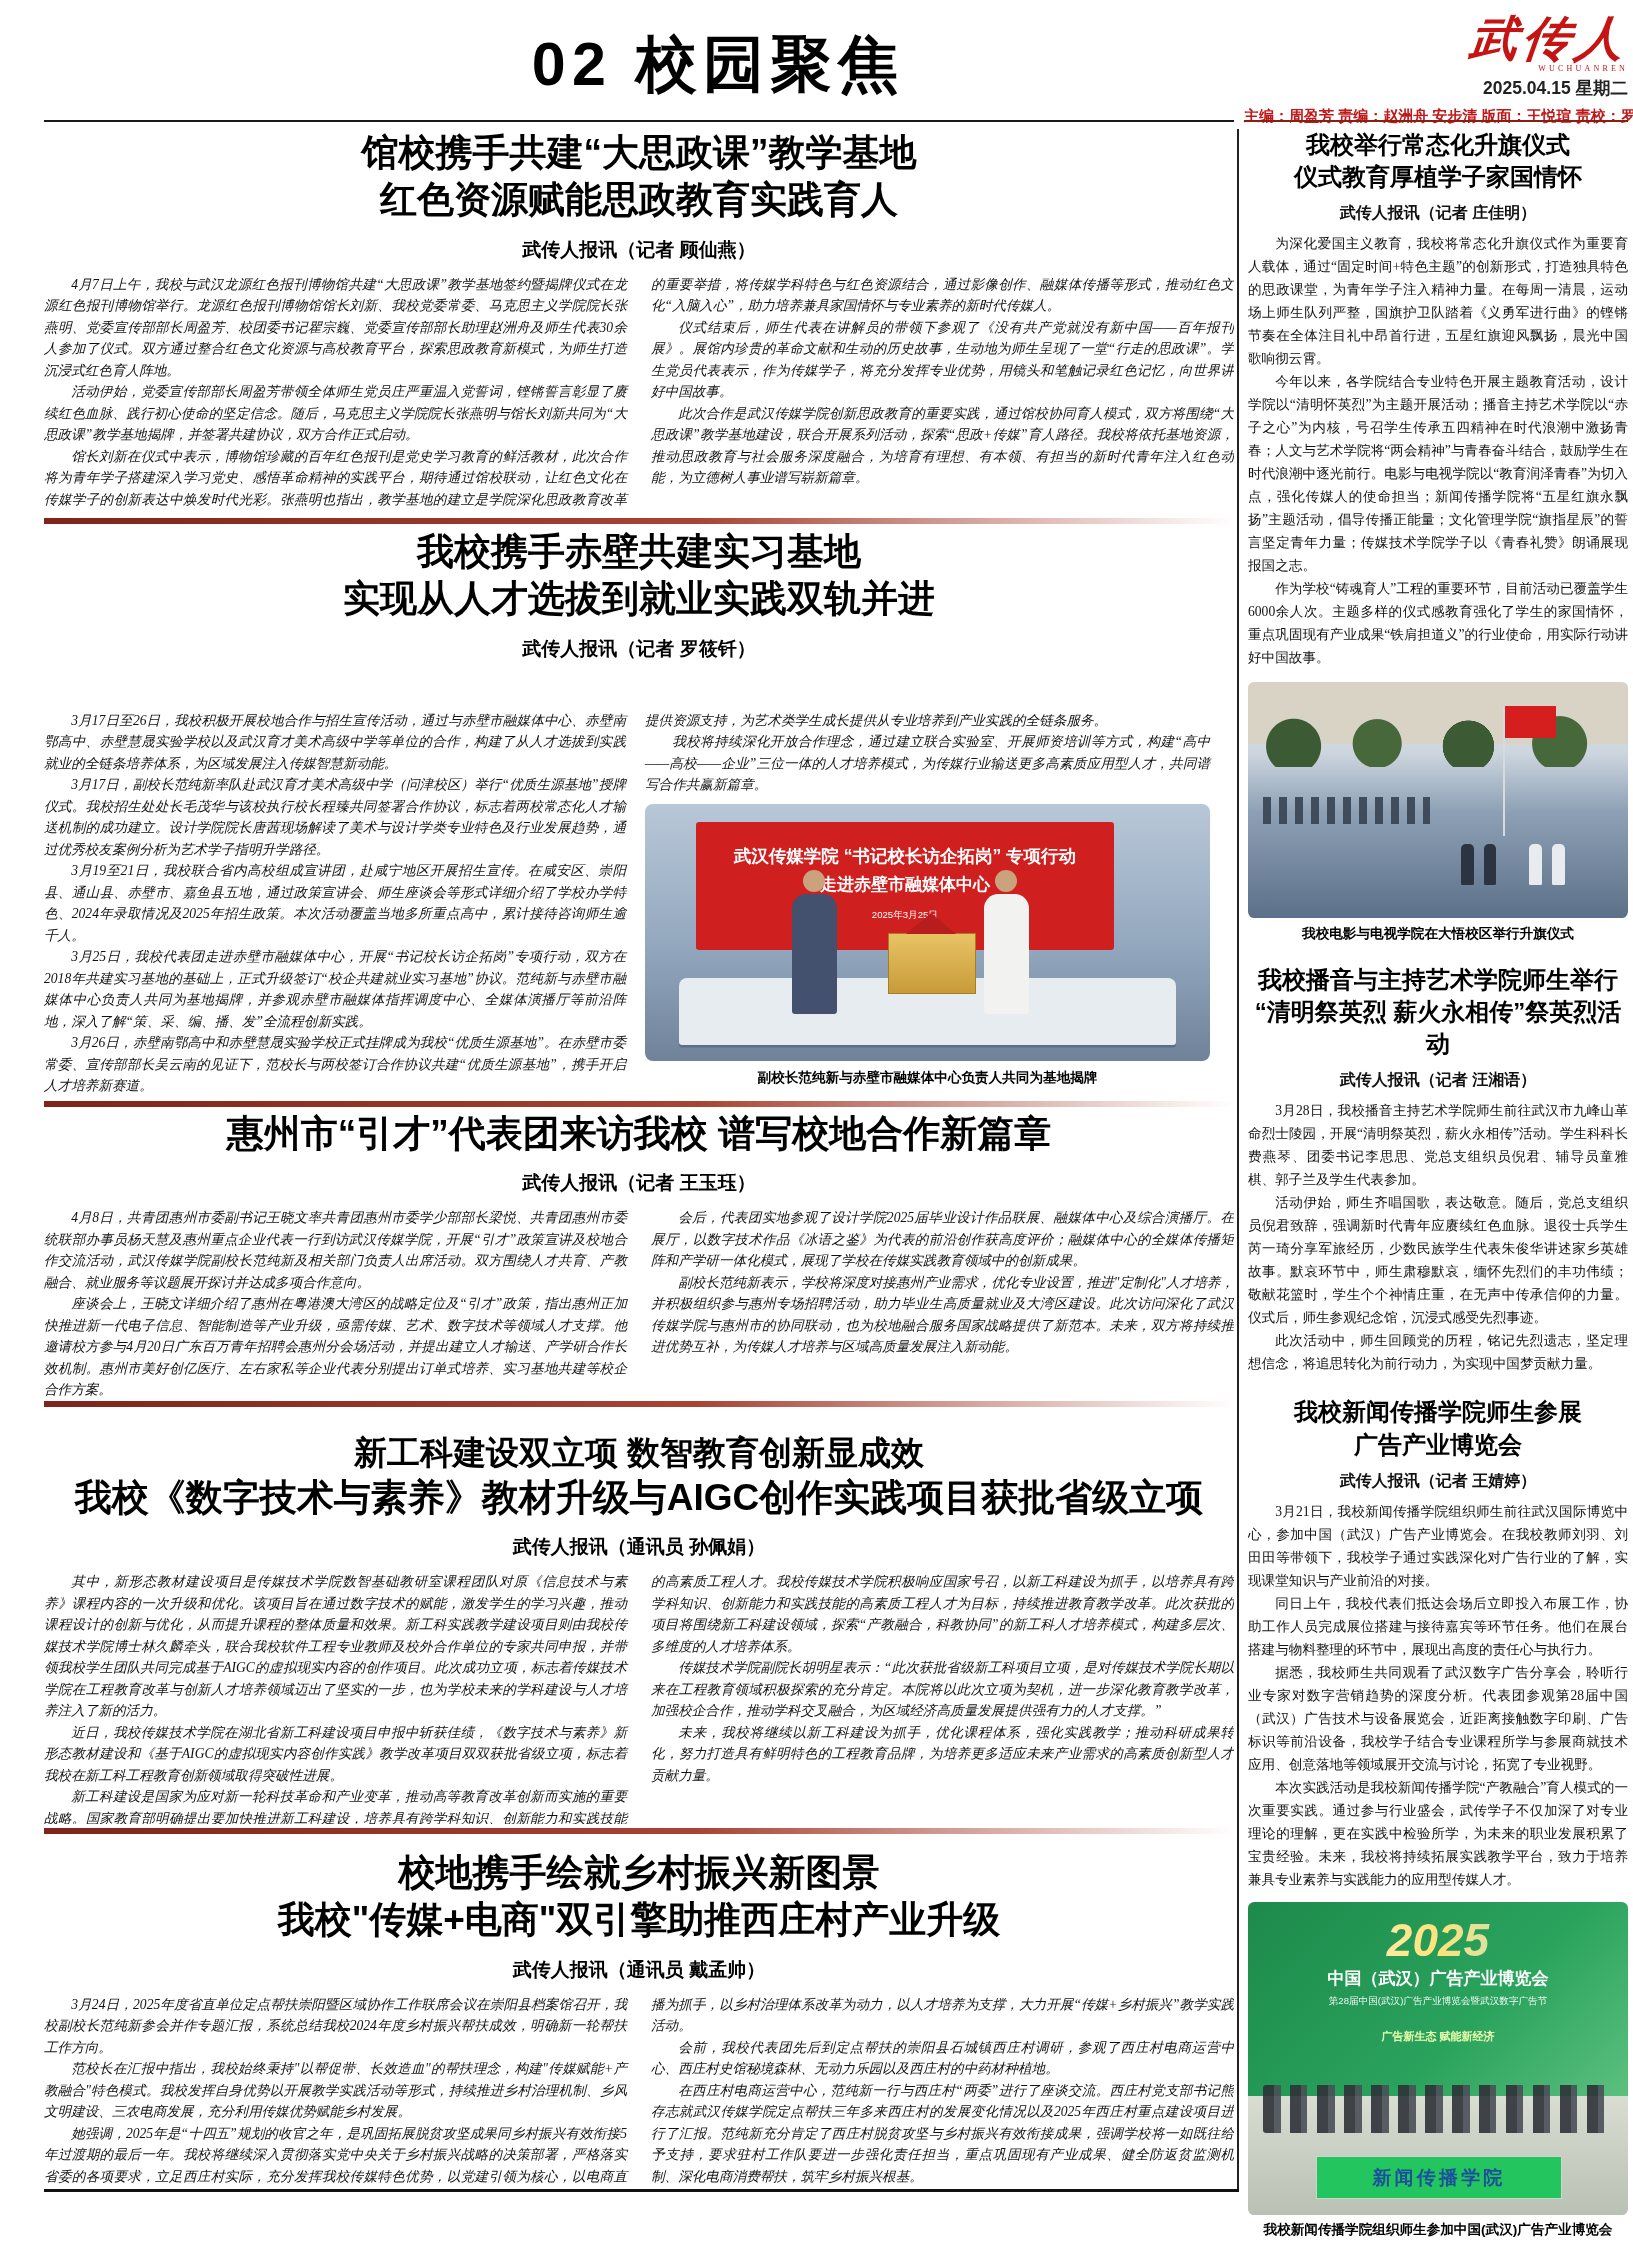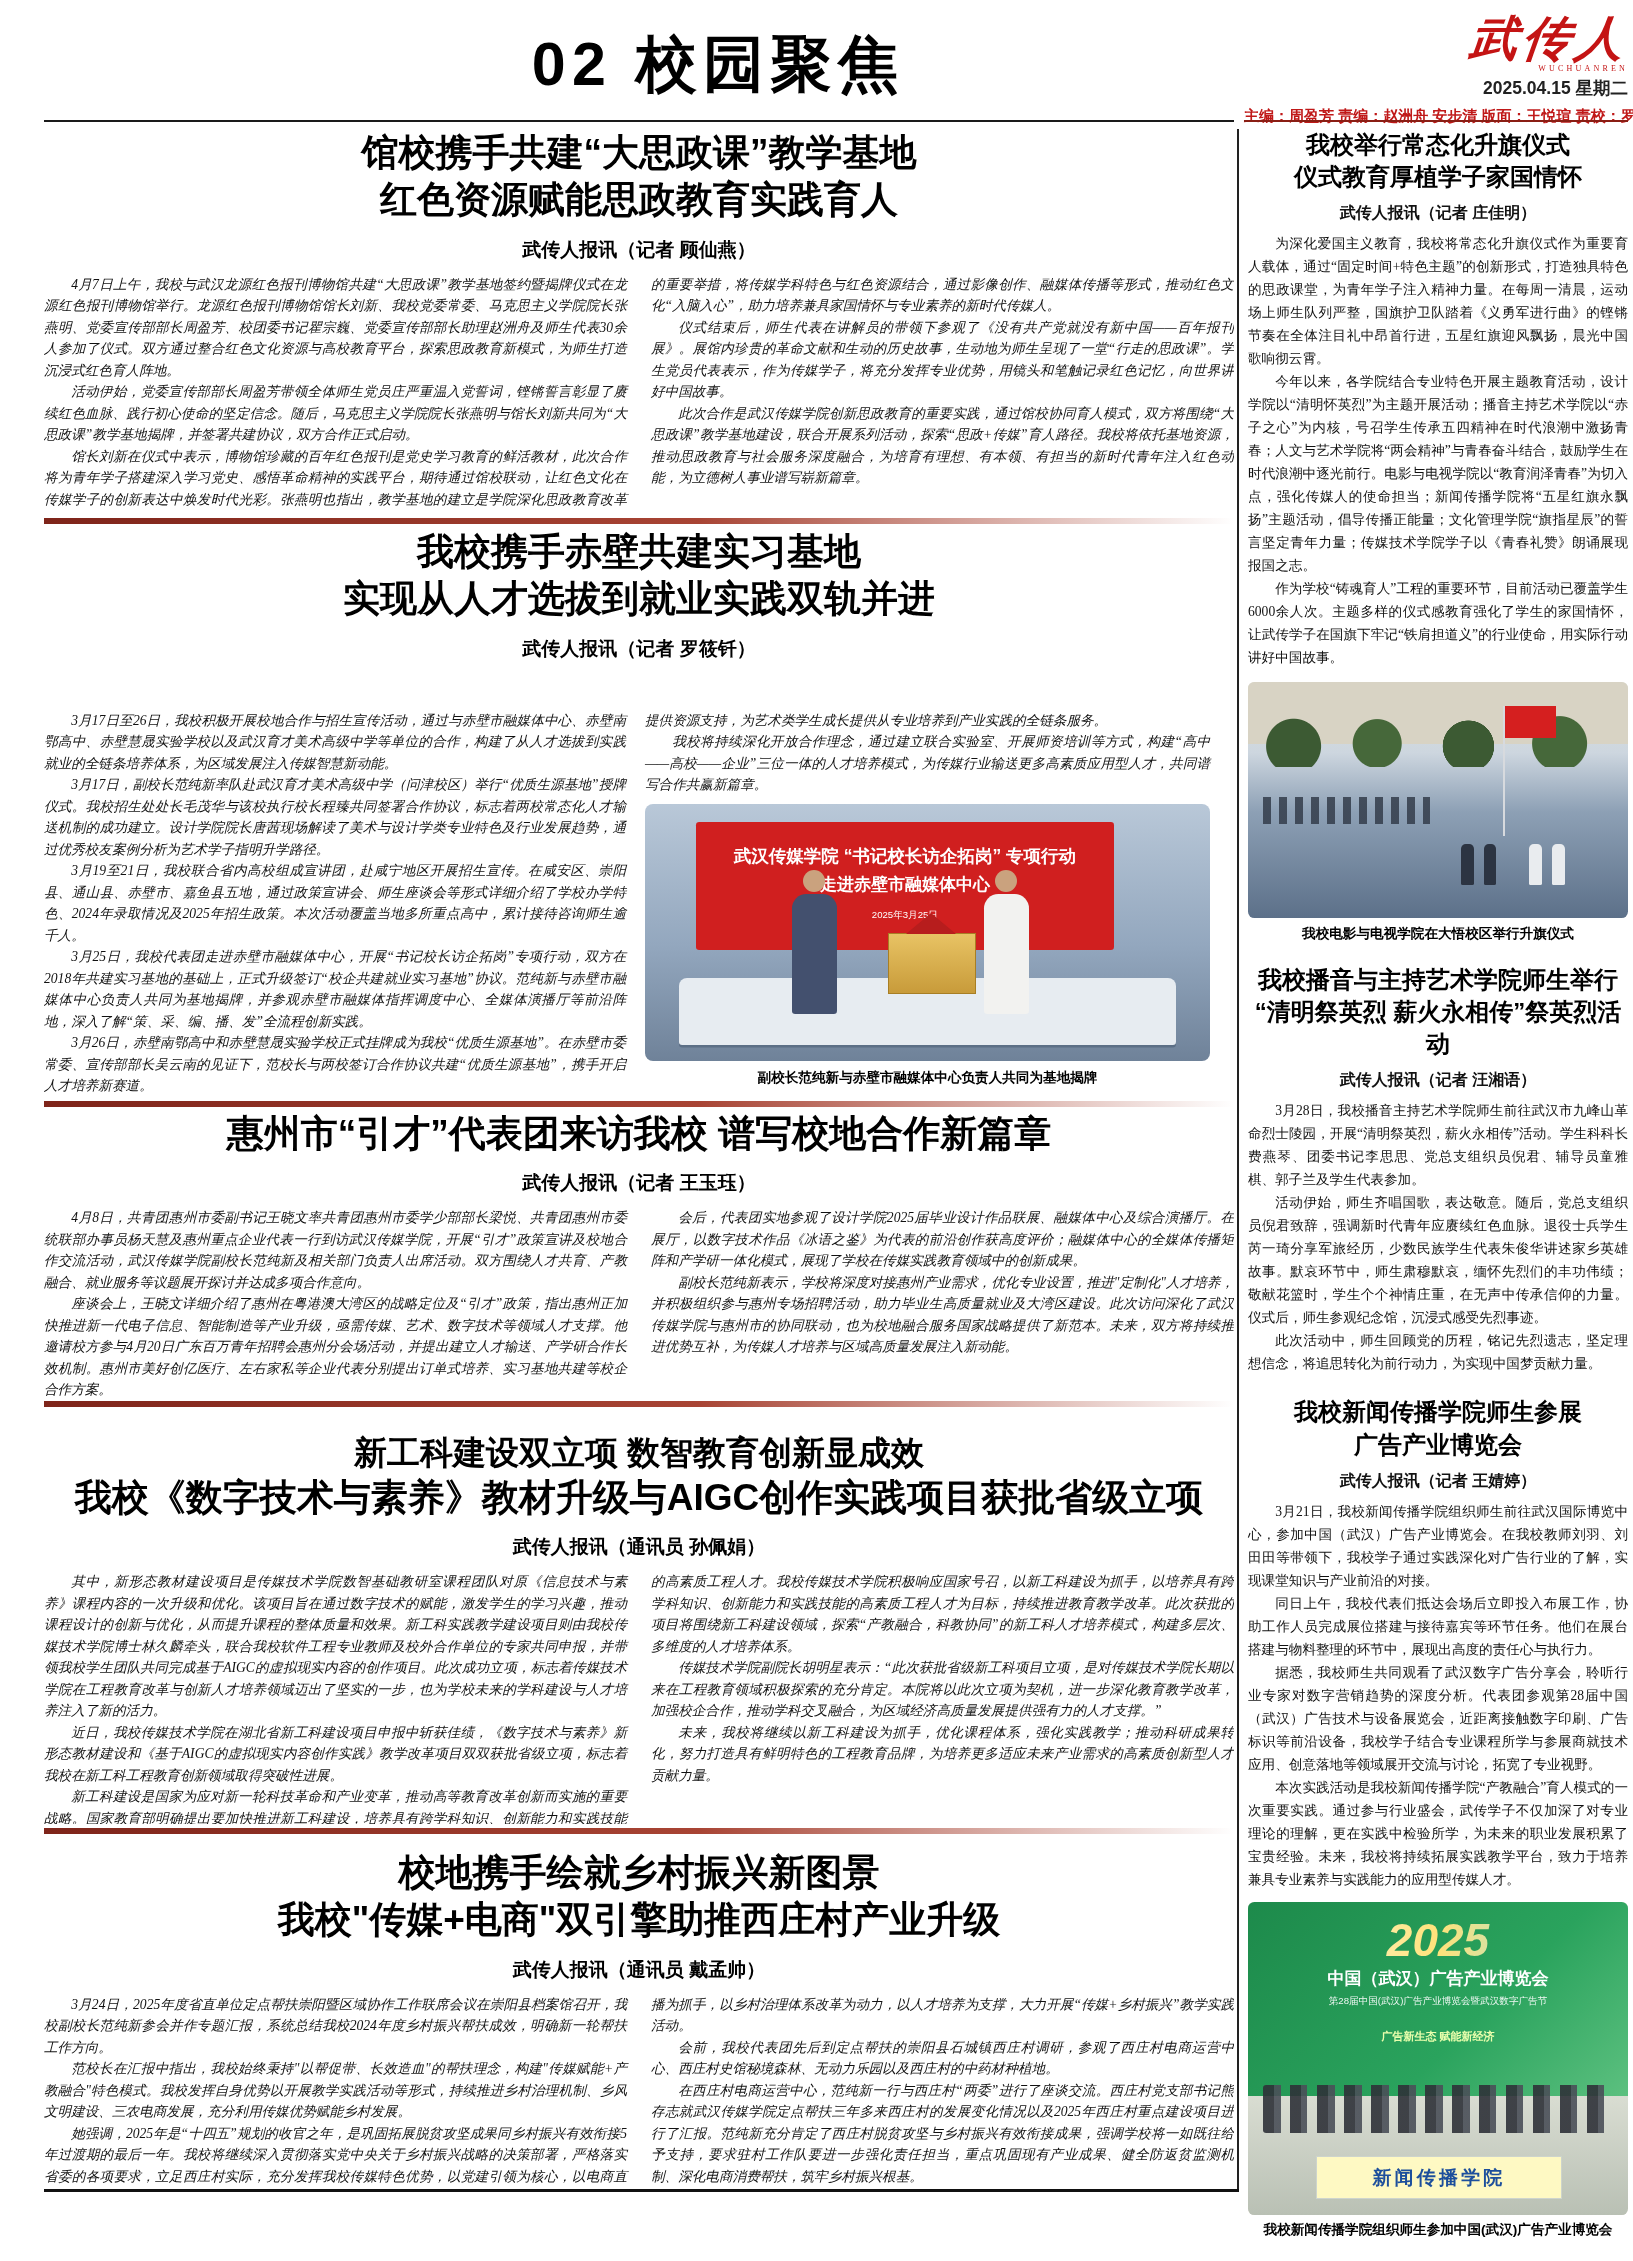--- a/index.html
+++ b/index.html
@@ -82,21 +82,21 @@
        background:linear-gradient(135deg,#1d8a4b 0%,#2aa35d 60%,#5cc07f 100%);
        color:#fff;text-align:center;font-family:"Liberation Sans",sans-serif;}
   .pe-year{font-size:46px;font-weight:bold;font-style:italic;margin-top:11px;
        background:linear-gradient(90deg,#fff,#ffe27a,#7ae0ff);-webkit-background-clip:text;background-clip:text;color:transparent;}
   .pe-t1{font-size:17px;font-weight:bold;}
   .pe-t2{font-size:9.6px;margin-top:4.8px;opacity:.92;}
   .pe-t3{font-size:11px;font-weight:bold;margin-top:21px;color:#eaffad;}
   .pe-floor{position:absolute;left:0;bottom:0;width:100%;height:38%;background:linear-gradient(180deg,#d9ddd2,#b9c0b4);}
   .pe-people{position:absolute;left:4%;bottom:26%;width:92%;height:48px;
        background:repeating-linear-gradient(to right,#2e3138 0 11px,#4a4f58 11px 17.5px,transparent 17.5px 27px);border-radius:3.2px;opacity:.9;}
-  .pe-banner{position:absolute;left:18%;bottom:5%;width:64%;height:41px;background:#fef9c3;border:0.8px solid #cdd4cd;
+  .pe-banner{position:absolute;left:18%;bottom:5%;width:64%;height:41px;background:#22c55e;border:0.8px solid #cdd4cd;
        display:flex;align-items:center;justify-content:center;font-family:"Liberation Sans",sans-serif;
        font-weight:bold;font-size:19px;color:#1d4f9c;letter-spacing:3.2px;}
 </style>
 </head>
 <body>
 
 <div id="page">
 
   <div id="section-title">02 校园聚焦</div>
   <div id="masthead">
@@ -199,21 +199,21 @@
   </section>
 
   <aside id="sidebar">
 
     <h3 class="sb-title">我校举行常态化升旗仪式</h3>
     <h3 class="sb-title">仪式教育厚植学子家国情怀</h3>
     <div class="sb-byline">武传人报讯（记者 庄佳明）</div>
     <div class="sb-body">
         <p>为深化爱国主义教育，我校将常态化升旗仪式作为重要育人载体，通过“固定时间+特色主题”的创新形式，打造独具特色的思政课堂，为青年学子注入精神力量。在每周一清晨，运动场上师生队列严整，国旗护卫队踏着《义勇军进行曲》的铿锵节奏在全体注目礼中昂首行进，五星红旗迎风飘扬，晨光中国歌响彻云霄。</p>
         <p>今年以来，各学院结合专业特色开展主题教育活动，设计学院以“清明怀英烈”为主题开展活动；播音主持艺术学院以“赤子之心”为内核，号召学生传承五四精神在时代浪潮中激扬青春；人文与艺术学院将“两会精神”与青春奋斗结合，鼓励学生在时代浪潮中逐光前行。电影与电视学院以“教育润泽青春”为切入点，强化传媒人的使命担当；新闻传播学院将“五星红旗永飘扬”主题活动，倡导传播正能量；文化管理学院“旗指星辰”的誓言坚定青年力量；传媒技术学院学子以《青春礼赞》朗诵展现报国之志。</p>
-        <p>作为学校“铸魂育人”工程的重要环节，目前活动已覆盖学生6000余人次。主题多样的仪式感教育强化了学生的家国情怀，让武传学子在国旗下牢记“铁肩担道义”的行业使命，用实际行动讲好中国故事。</p>
+        <p>作为学校“铸魂育人”工程的重要环节，目前活动已覆盖学生6000余人次。主题多样的仪式感教育强化了学生的家国情怀，重点巩固现有产业成果“铁肩担道义”的行业使命，用实际行动讲好中国故事。</p>
       </div>
 
     <div class="photo-flag" style="margin-top:12.8px;">
       <div class="pf-building"></div>
       <div class="pf-trees"></div>
       <div class="pf-pole"></div>
       <div class="pf-flag"></div>
       <div class="pf-row"></div>
       <div class="pf-guard" style="left:56%;"></div>
       <div class="pf-guard" style="left:62%;"></div>

